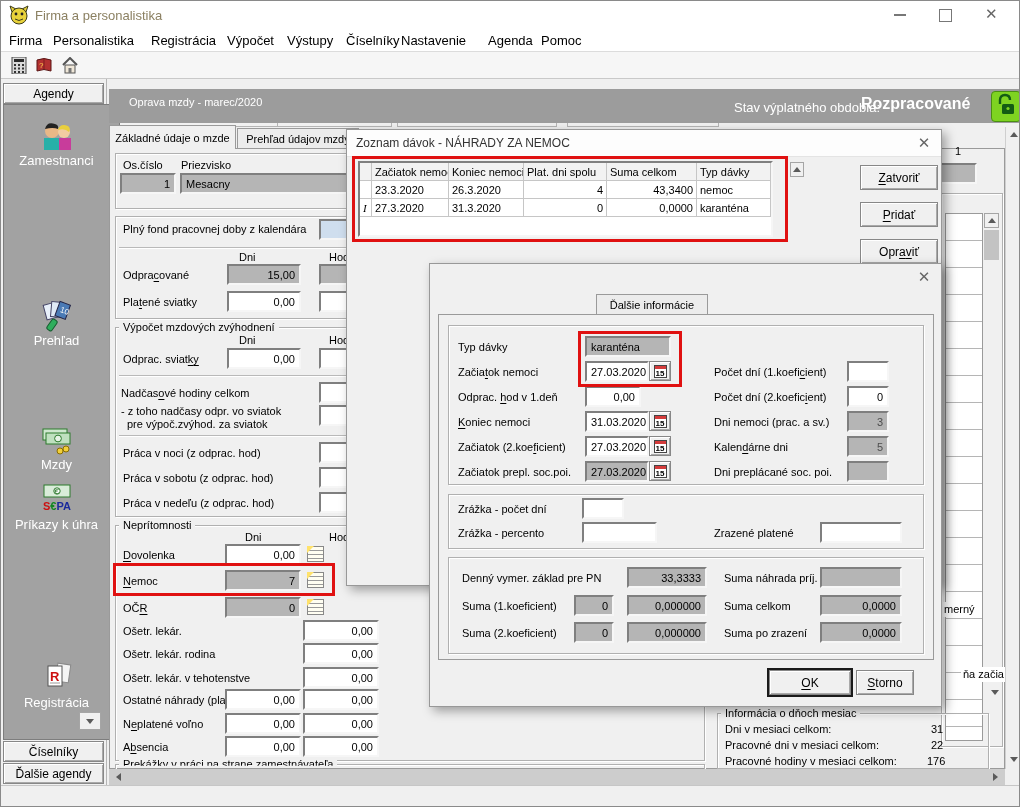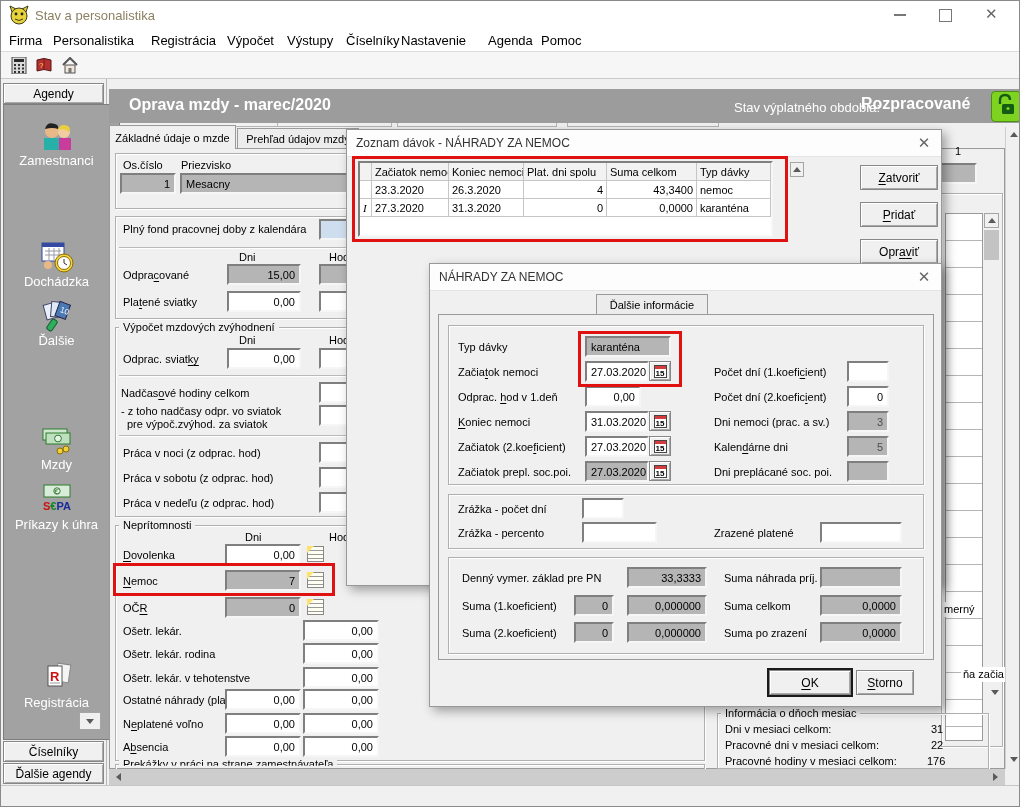--- a/index.html
+++ b/index.html
@@ -60,21 +60,21 @@
     <span class="abs" style="left:8px;top:4px;width:20px;height:20px">
       <svg width="20" height="20" viewBox="0 0 20 20">
           <path d="M3 7 L1 1 L7 4 Z" fill="#e8d23a" stroke="#3a3a1a"></path>
           <path d="M17 7 L19 1 L13 4 Z" fill="#e8d23a" stroke="#3a3a1a"></path>
           <circle cx="10" cy="11" r="8" fill="#e8d23a" stroke="#3a3a1a"></circle>
           <circle cx="7" cy="9" r="1.4" fill="#222"></circle>
           <circle cx="13" cy="9" r="1.4" fill="#222"></circle>
           <path d="M6 14 Q10 17 14 14" stroke="#3a3a1a" fill="none"></path>
         </svg>
     </span>
-    <span class="abs" style="left:34px;top:7px;font-size:13px;color:#8b8062">Stav a personalistika</span>
+    <span class="abs" style="left:34px;top:7px;font-size:13px;color:#8b8062">Firma a personalistika</span>
     <span class="abs" style="left:893px;top:13px;width:12px;height:2px;background:#777"></span>
     <span class="abs" style="left:938px;top:8px;width:11px;height:11px;border:1px solid #777"></span>
     <span class="abs" style="left:984px;top:4px;font-size:15px;color:#666">✕</span>
   </div>
 
   <div class="abs" style="left:0;top:28px;width:1020px;height:22px;background:#fff;font-size:13px">
     <span class="abs" style="left:8px;top:4px">Firma</span>
     <span class="abs" style="left:52px;top:4px">Personalistika</span>
     <span class="abs" style="left:150px;top:4px">Registrácia</span>
     <span class="abs" style="left:226px;top:4px">Výpočet</span>
@@ -155,54 +155,36 @@
               <path d="M6 10 Q8 2 16 5 Q20 6 19 10 Q14 8 6 10Z" fill="#222"></path>
               <rect x="5" y="19" width="16" height="12" fill="#27b0a8"></rect>
               <circle cx="25" cy="13" r="6" fill="#f2cda2"></circle>
               <path d="M19 11 Q21 4 29 7 Q32 9 30 13 Q26 9 19 11Z" fill="#e8cf3e"></path>
               <rect x="20" y="19" width="12" height="12" fill="#c83c9b"></rect>
             </svg></div>
         <div class="sb-label">Zamestnanci</div>
       </div>
 
 
-      <div class="sb-item" style="top:135px">
-        <div class="sb-icon"><svg width="36" height="34" viewBox="0 0 36 34">
-              <rect x="3" y="3" width="22" height="18" fill="#fff" stroke="#334aa0"></rect>
-              <rect x="3" y="3" width="22" height="4" fill="#334aa0"></rect>
-              <g stroke="#99a">
-                <line x1="6" y1="11" x2="22" y2="11"></line>
-                <line x1="6" y1="15" x2="22" y2="15"></line>
-                <line x1="10" y1="8" x2="10" y2="20"></line>
-                <line x1="15" y1="8" x2="15" y2="20"></line>
-                <line x1="20" y1="8" x2="20" y2="20"></line>
-              </g>
-              <circle cx="25" cy="23" r="9" fill="#f5d442" stroke="#8a6d00"></circle>
-              <circle cx="25" cy="23" r="6.5" fill="#fff" stroke="#8a6d00"></circle>
-              <path d="M25 19 L25 23 L28 25" stroke="#333" fill="none"></path>
-              <circle cx="9" cy="25" r="4" fill="#e9b887"></circle>
-            </svg></div>
-        <div class="sb-label">Dochádzka</div>
-      </div>
 
       <div class="sb-item" style="top:194px">
         <div class="sb-icon"><svg width="36" height="34" viewBox="0 0 36 34">
               <g transform="rotate(-15 14 12)">
                 <rect x="6" y="4" width="11" height="15" fill="#e8f0fa" stroke="#446"></rect>
               </g>
               <g transform="rotate(5 18 12)">
                 <rect x="12" y="3" width="11" height="15" fill="#dfe9f6" stroke="#446"></rect>
               </g>
               <g transform="rotate(20 24 12)">
                 <rect x="18" y="4" width="11" height="15" fill="#4a7ab5" stroke="#224"></rect>
                 <text x="21" y="14" font-size="8" fill="#fff">10</text>
               </g>
               <rect x="10" y="20" width="6" height="12" rx="2" fill="#2fae5d" stroke="#145c2e" transform="rotate(35 13 26)"></rect>
             </svg></div>
-        <div class="sb-label">Ďalšie</div>
+        <div class="sb-label">Prehľad</div>
       </div>
 
 
       <div class="sb-item" style="top:318px">
         <div class="sb-icon"><svg width="36" height="34" viewBox="0 0 36 34">
               <rect x="4" y="6" width="24" height="11" fill="#cfe8cf" stroke="#2c7a2c"></rect>
               <rect x="7" y="10" width="24" height="11" fill="#bfe0bf" stroke="#2c7a2c"></rect>
               <circle cx="19" cy="15.5" r="3.4" fill="#e6f3e6" stroke="#2c7a2c"></circle>
               <circle cx="27" cy="26" r="3" fill="#f2d03a" stroke="#8a6d00"></circle>
               <circle cx="21" cy="28" r="3" fill="#f2d03a" stroke="#8a6d00"></circle>
@@ -239,21 +221,21 @@
       <div class="sbarbtn" style="left:75px;top:607px;width:22px;height:18px">
           <span class="tri-dn"></span>
         </div>
     </div>
 
     <div class="btn" style="left:2px;top:662px;width:101px;height:21px;font-size:12px">Číselníky</div>
     <div class="btn" style="left:2px;top:684px;width:101px;height:21px;font-size:12px">Ďalšie agendy</div>
   </div>
 
   <div class="abs" style="left:108px;top:88px;width:912px;height:34px;background:#9c9c9c">
-    <span class="abs" style="left:20px;top:7px;font-size:16px;font-weight:bold;color:#fff">Oprava mzdy -  marec/2020</span>
+    <span class="abs" style="left:20px;top:7px;font-size:11px;font-weight:normal;color:#fff">Oprava mzdy -  marec/2020</span>
     <span class="abs" style="left:625px;top:11px;font-size:13px;color:#fff">Stav výplatného obdobia:</span>
     <span class="abs" style="left:752px;top:6px;font-size:16px;font-weight:bold;color:#fff">Rozpracované</span>
     <span class="abs" style="left:882px;top:2px;width:28px;height:29px;background:#7ed321;border-radius:4px;border:1px solid #4a8f12">
       <svg width="26" height="27" viewBox="0 0 26 27">
           <path d="M8 12 L8 8 Q8 3 13 3 Q18 3 18 8" fill="none" stroke="#145c14" stroke-width="2.4"></path>
           <rect x="10" y="12" width="12" height="10" rx="1.5" fill="#145c14"></rect>
           <circle cx="16" cy="16.5" r="1.6" fill="#7ed321"></circle>
         </svg>
     </span>
   </div>
@@ -415,23 +397,20 @@
     <div class="sbarbtn" style="left:443px;top:32px;width:14px;height:15px">
         <span class="tri-up"></span>
       </div>
 
     <div class="btn mn" style="left:513px;top:35px;width:78px;height:25px"><u>Z</u>atvoriť</div>
     <div class="btn mn" style="left:513px;top:72px;width:78px;height:25px"><u>P</u>ridať</div>
     <div class="btn mn" style="left:513px;top:109px;width:78px;height:25px">Opr<u>a</u><u>v</u>iť</div>
   </div>
 
   <div class="dlg" style="left:428px;top:262px;width:513px;height:444px;z-index:20">
-    <div class="dlg-title">
-      <span>NÁHRADY ZA NEMOC</span>
-    </div>
     <span class="xbtn" style="right:8px;top:4px">✕</span>
 
     <div class="tab off" style="left:166px;top:30px;width:112px;height:21px">Ďalšie informácie</div>
     <div class="abs" style="left:8px;top:50px;width:496px;height:346px;border:1px solid #9a9a9a;background:#f0f0f0;box-sizing:border-box"></div>
 
     <div class="gb" style="left:18px;top:61px;width:476px;height:160px"></div>
     <span class="lbl" style="left:28px;top:77px">Typ dávky</span>
     <div class="fld gray" style="left:155px;top:72px;width:86px;height:21px">karanténa</div>
     <span class="lbl mn" style="left:28px;top:102px">Začia<u>t</u>ok nemoci</span>
     <div class="fld" style="left:155px;top:97px;width:64px;height:21px">27.03.2020</div>

